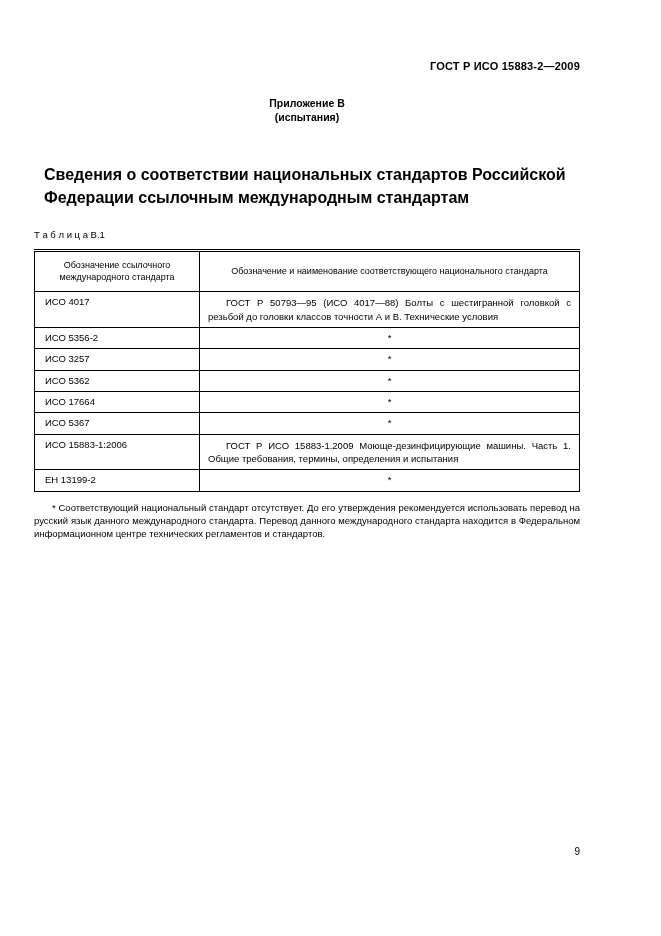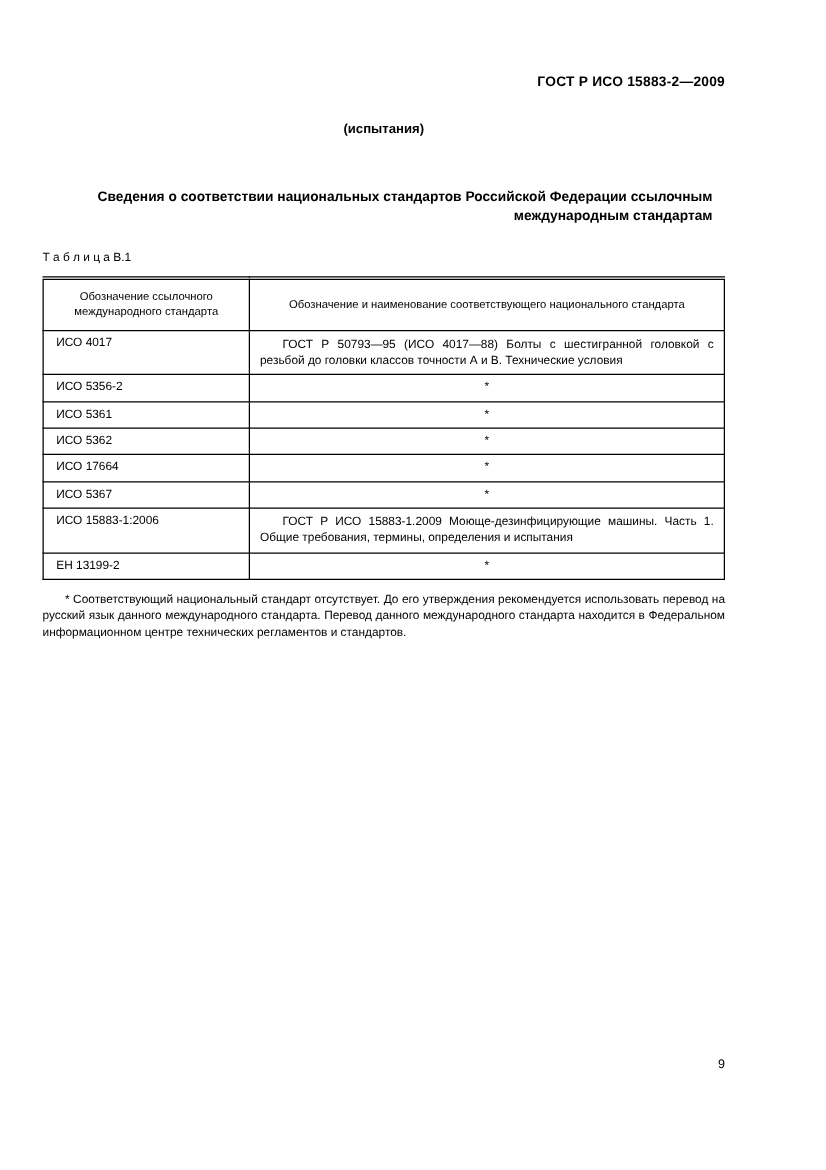--- a/index.html
+++ b/index.html
@@ -24,23 +24,23 @@
     letter-spacing: 0.2px;
   }
   .appendix {
     text-align: center;
     font-weight: bold;
     font-size: 10.5px;
     margin-top: 25px;
     line-height: 1.3;
   }
   .section-title {
-    text-align: right;
+    text-align: left;
     font-weight: bold;
-    font-size: 11px;
+    font-size: 16px;
     margin-top: 40px;
     line-height: 1.4;
     padding: 0 10px;
   }
   .table-label {
     font-size: 9.5px;
     margin-top: 20px;
     margin-bottom: 9px;
   }
   table.std-table {
@@ -95,20 +95,21 @@
   }
 </style>
 </head>
 <body>
 
 <div class="page">
 
   <div class="doc-header">ГОСТ Р ИСО 15883-2—2009</div>
 
   <div class="appendix">
+    <div>Приложение В</div>
     <div>(испытания)</div>
   </div>
 
   <div class="section-title">Сведения о соответствии национальных стандартов Российской Федерации ссылочным международным стандартам</div>
 
   <div class="table-label">Т а б л и ц а   В.1</div>
 
   <table class="std-table">
     <thead>
       <tr>
@@ -119,21 +120,21 @@
     <tbody>
       <tr>
         <td class="col1">ИСО 4017</td>
         <td class="text-cell">ГОСТ  Р 50793—95 (ИСО 4017—88)  Болты с шестигранной головкой с резьбой до головки классов точности А и В. Технические условия</td>
       </tr>
       <tr>
         <td class="col1">ИСО 5356-2</td>
         <td class="star-cell">*</td>
       </tr>
       <tr>
-        <td class="col1">ИСО 5361</td>
+        <td class="col1">ИСО 3257</td>
         <td class="star-cell">*</td>
       </tr>
       <tr>
         <td class="col1">ИСО 5362</td>
         <td class="star-cell">*</td>
       </tr>
       <tr>
         <td class="col1">ИСО 17664</td>
         <td class="star-cell">*</td>
       </tr>

